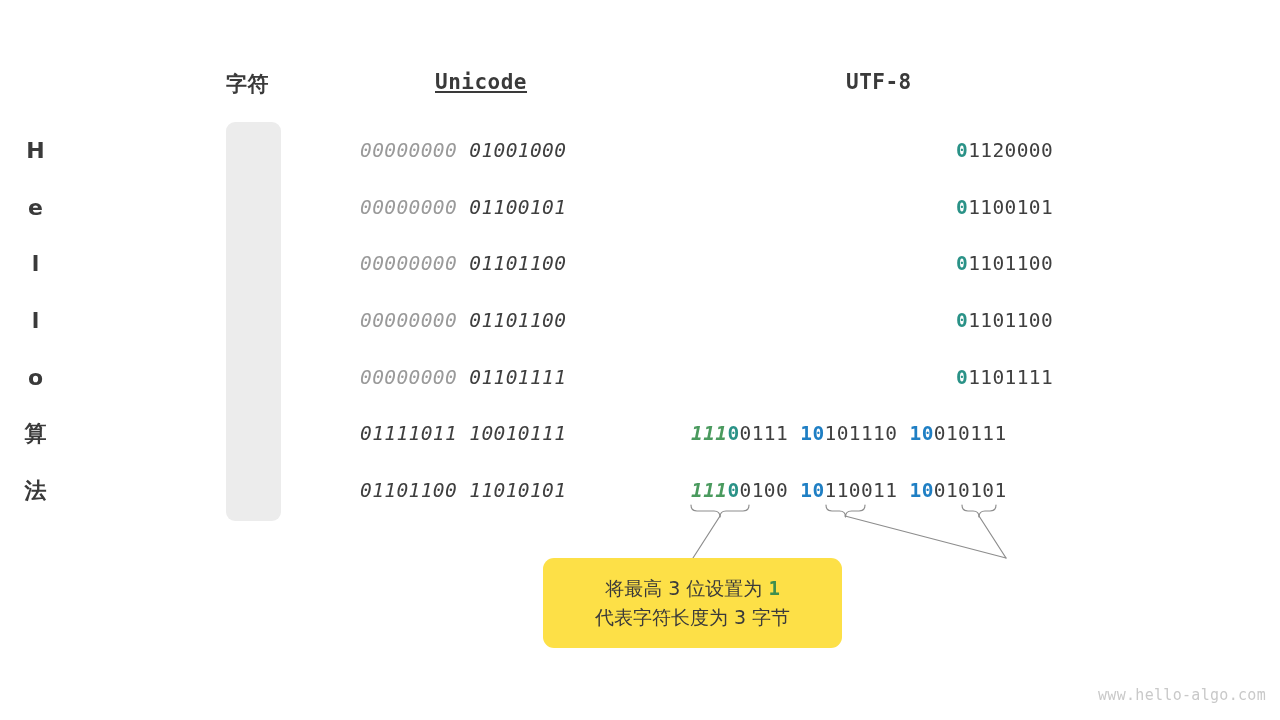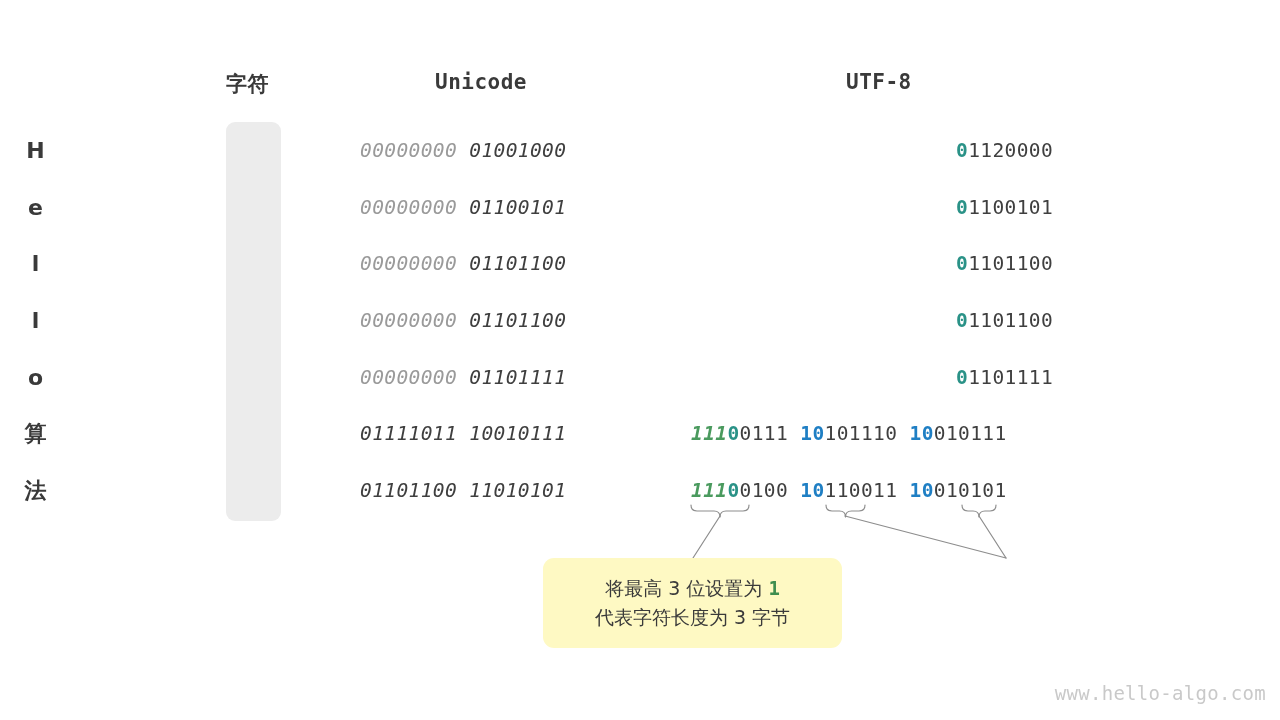--- a/index.html
+++ b/index.html
@@ -29,21 +29,21 @@
     font-weight: bold;
     font-size: 21px;
     color: #3a3a3a;
     letter-spacing: 0.5px;
     white-space: nowrap;
   }
   .col-header.cjk {
     font-family: "DejaVu Sans", sans-serif;
   }
   #hdr-char  { left: 218px; top: 70px; }
-  #hdr-uni   { left: 427px; top: 70px; }
+  #hdr-uni   { left: 427px; top: 70px; text-decoration: underline; }
   #hdr-utf8  { left: 838px; top: 70px; }
 
   
   #char-pill {
     position: absolute;
     left: 218px;
     top: 122px;
     width: 55px;
     height: 399px;
     background: #ececec;
@@ -85,21 +85,21 @@
     position: absolute;
     left: 0; top: 0;
     width: 1280px;
     height: 720px;
     pointer-events: none;
   }
 
   
   .callout {
     position: absolute;
-    background: #fef9c3;
+    background: #fde047;
     border-radius: 11px;
     display: flex;
     flex-direction: column;
     align-items: center;
     justify-content: center;
     font-family: "DejaVu Sans", sans-serif;
     font-size: 19px;
     color: #3a3a3a;
     line-height: 1.55;
     text-align: center;
@@ -110,21 +110,21 @@
   .callout .hl-green { color: #3e8e4f; font-weight: bold; font-family: "DejaVu Sans Mono", monospace; }
   .callout .hl-blue  { color: #1f7fc4; font-weight: bold; font-family: "DejaVu Sans Mono", monospace; }
   .callout .line { white-space: pre; }
 
   
   #watermark {
     position: absolute;
     right: 22px;
     bottom: 16px;
     font-family: "DejaVu Sans Mono", monospace;
-    font-size: 19px;
+    font-size: 15px;
     color: #c9c9c9;
     letter-spacing: 0.3px;
   }
 </style>
 </head>
 <body>
 
 <div id="stage">
 
   <div class="col-header cjk" id="hdr-char">字符</div>

